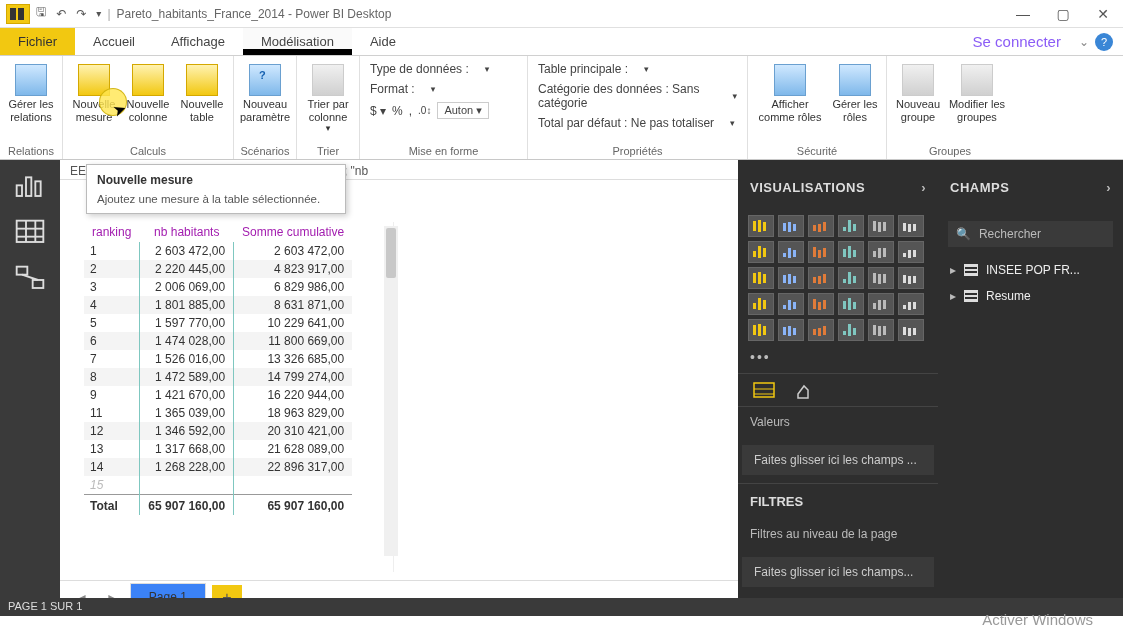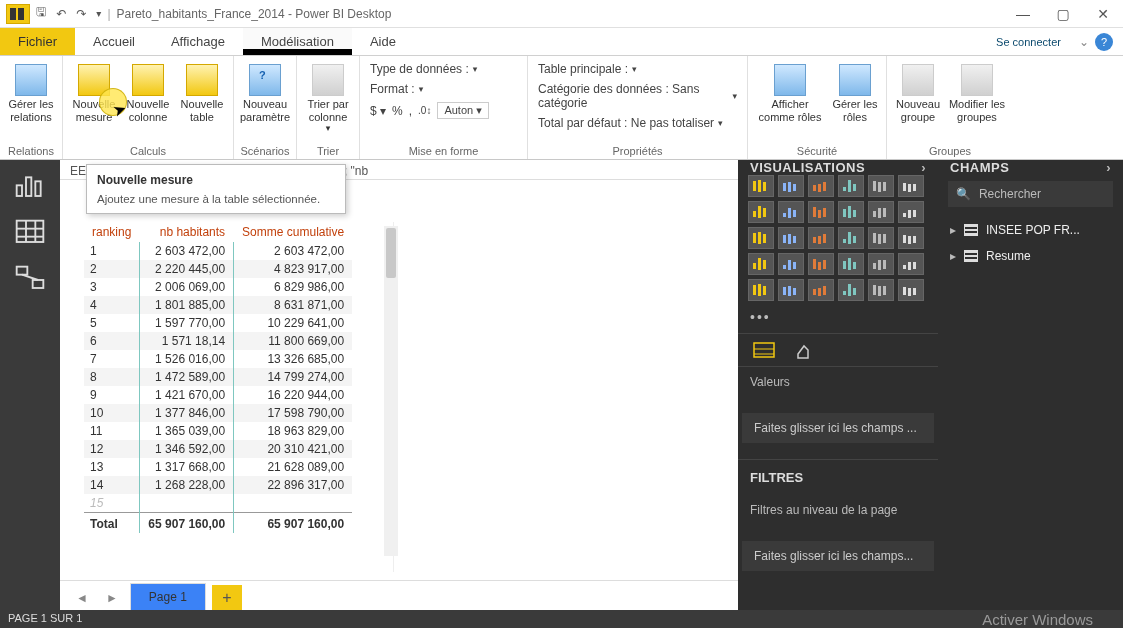--- a/index.html
+++ b/index.html
@@ -14,35 +14,35 @@
 .titlebar .title { color: #666; font-size: 12px; }
 .titlebar .win-controls { margin-left: auto; display: flex; }
 .titlebar .win-controls span { width: 40px; text-align: center; font-size: 14px; color: #555; line-height: 28px; }
 
 
 .tabs { height: 28px; display: flex; align-items: stretch; background: #fff; border-bottom: 1px solid #d0d0d0; }
 .tabs .tab { padding: 0 18px; line-height: 28px; font-size: 13px; color: #444; }
 .tabs .tab.file { background: #f2c811; color: #333; font-size: 13px; }
 .tabs .tab.active { border-bottom: 6px solid #000000; background: #fafafa; }
 .tabs .spacer { flex: 1; }
-.tabs .signin { padding: 0 18px; line-height: 28px; font-size: 11px; color: #0c4a6e; }
+.tabs .signin { padding: 0 18px; line-height: 28px; font-size: 15px; color: #8b5cf6; }
 .tabs .help { width: 18px; height: 18px; border-radius: 50%; background: #3a86d6; color: #fff; text-align: center; line-height: 18px; margin: 5px 10px 0 6px; font-size: 11px; }
 
 
 .ribbon { height: 104px; background: #fff; border-bottom: 1px solid #c8c8c8; display: flex; position: relative; }
 .ribbon-group { border-right: 1px solid #e0e0e0; padding: 4px 6px 0; display: flex; flex-direction: column; }
 .ribbon-group .buttons { display: flex; gap: 4px; }
 .rbtn { display: flex; flex-direction: column; align-items: center; width: 50px; padding-top: 4px; font-size: 11px; text-align: center; color: #333; line-height: 1.15; }
 .rbtn .ico { width: 32px; height: 32px; margin-bottom: 2px; background: #eee; border: 1px solid #ccc; }
 .rbtn .ico.yel { background: linear-gradient(#fff2b0, #f2c811); border-color: #d4a800; }
 .rbtn .ico.blue { background: linear-gradient(#cfe8ff, #7fb8ea); border-color: #6aa0d0; }
 .rbtn .ico.grey { background: linear-gradient(#f0f0f0, #d0d0d0); }
 .ribbon-group .label { text-align: center; font-size: 11px; color: #666; margin-top: auto; padding-bottom: 2px; }
 .ribbon .format-col { padding: 6px 10px 0; font-size: 12px; color: #444; display: flex; flex-direction: column; gap: 6px; }
-.ribbon .format-col .row { display: flex; align-items: center; gap: 4px; }
+.ribbon .format-col .row { display: flex; align-items: center; gap: 16px; }
 .ribbon .format-col .fmtbox { border: 1px solid #ccc; padding: 1px 6px; font-size: 11px; background: #fff; }
 
 
 .main { position: absolute; top: 160px; left: 0; right: 0; bottom: 18px; display: flex; background: #e8e8e8; }
 .leftrail { width: 60px; background: #3a3a3a; display: flex; flex-direction: column; align-items: center; padding-top: 12px; gap: 20px; }
 .leftrail .railbtn { width: 32px; height: 26px; display:flex; align-items:center; justify-content:center; }
 .leftrail svg { stroke: #ddd; fill: none; stroke-width: 1.4; }
 
 .canvas { flex: 1; background: #fff; position: relative; margin: 0; }
 .formula { border-bottom: 1px solid #ddd; padding: 4px 10px; font-family: Consolas, monospace; font-size: 12px; color: #555; height: 20px; overflow: hidden; white-space: nowrap; }
@@ -50,58 +50,58 @@
 .tooltip { position: absolute; left: 86px; top: 164px; width: 260px; background: #fff; border: 1px solid #bbb; box-shadow: 2px 2px 6px rgba(0,0,0,0.2); padding: 8px 10px; z-index: 50; }
 .tooltip .tt-title { font-weight: bold; font-size: 12px; margin-bottom: 6px; }
 .tooltip .tt-body { font-size: 11.5px; color: #555; }
 
 .cursor { position: absolute; left: 99px; top: 88px; z-index: 60; pointer-events: none; }
 .cursor .ring { width: 28px; height: 28px; border-radius: 50%; background: rgba(255,230,80,0.8); border: 1px solid rgba(200,170,0,0.8); }
 .cursor .arrow { position: absolute; left: 14px; top: 12px; font-size: 16px; color: #000; transform: rotate(-20deg); }
 
 .tablewrap { position: absolute; left: 24px; top: 62px; width: 310px; height: 350px; overflow: hidden; border-right: 1px solid #eee; }
 .tbl { width: auto; border-collapse: collapse; font-size: 12px; }
-.tbl th { text-align: right; font-weight: normal; padding: 3px 8px; color: #c2410c; }
+.tbl th { text-align: center; font-weight: normal; padding: 3px 8px; color: #a21caf; }
 .tbl td { padding: 2px 8px; text-align: right; color: #333; }
 .tbl td.rk { text-align: left; width: 40px; padding-left: 6px; }
 .tbl tr.odd td { background: #f4f4f4; }
 .tbl td.hab { border-right: 1px solid #7fc7c0; }
 .tbl td.rk { border-right: 1px solid #7fc7c0; }
 .tbl th.rk, .tbl th.hab { border-right: 1px solid transparent; }
 .tbl tr.total td { font-weight: bold; border-top: 1px solid #999; padding-top: 4px; }
 .vscroll { position: absolute; right: 340px; top: 66px; width: 14px; height: 330px; background: #f0f0f0; }
 .vscroll::after { content:""; position:absolute; left:2px; top:2px; width:10px; height:50px; background:#c8c8c8; border-radius:2px; }
 
 .pagetabs { position: absolute; left: 0; right: 0; bottom: 0; height: 34px; background: #fff; border-top: 1px solid #ddd; display: flex; align-items: center; padding: 0 10px; gap: 6px; }
 .pagetabs .nav { color: #888; padding: 0 6px; }
 .pagetabs .ptab { padding: 6px 18px; border: 1px solid #ddd; border-bottom: 2px solid #f2c811; background: #3b82f6; font-size: 12px; }
 .pagetabs .addtab { width: 30px; height: 26px; background: #f2c811; color: #555; text-align: center; line-height: 26px; font-size: 16px; }
 
 
 .pane { background: #2e2e2e; color: #ddd; display: flex; flex-direction: column; }
 .pane.vis { width: 200px; }
 .pane.champs { width: 185px; }
-.pane-header { display: flex; align-items: center; padding: 0 12px; font-size: 13px; font-weight: bold; letter-spacing: 0.5px; }
+.pane-header { display: flex; align-items: center; padding: 20px 12px; font-size: 13px; font-weight: bold; letter-spacing: 0.5px; }
 .pane-header .chev { margin-left: auto; color: #bbb; }
 .vis-grid { display: grid; grid-template-columns: repeat(6, 26px); gap: 4px; padding: 0 10px 6px; }
 .vis-grid .vi { width: 26px; height: 22px; background: #555; border: 1px solid #666; display:flex; align-items:center; justify-content:center; }
 .vis-grid .vi svg { width: 18px; height: 14px; }
 .vis-dots { padding: 2px 12px 8px; color: #bbb; font-size: 14px; letter-spacing: 2px; }
 .vis-tabs { display: flex; gap: 18px; padding: 6px 14px; border-top: 1px solid #444; border-bottom: 1px solid #444; }
 .vis-tabs .vt { width: 24px; height: 20px; }
 .vis-section { padding: 8px 12px; font-size: 12px; color: #bbb; }
-.vis-drop { padding: 8px 12px; font-size: 12px; color: #ccc; background: #3a3a3a; margin: 16px 4px; }
+.vis-drop { padding: 8px 12px; font-size: 12px; color: #ccc; background: #3a3a3a; margin: 8px 4px; }
 .filtres-h { padding: 10px 12px; font-weight: bold; font-size: 13px; background: #2e2e2e; border-top: 1px solid #444; }
 
 .search { margin: 6px 10px 10px; background: #3a3a3a; padding: 6px 8px; display: flex; align-items: center; gap: 8px; color: #bbb; font-size: 12px; }
 .field-item { padding: 6px 12px; display: flex; align-items: center; gap: 8px; font-size: 12px; color: #eee; }
 .field-item .tri { color: #bbb; }
 .field-item .tblico { width: 14px; height: 12px; border: 1px solid #ddd; background: repeating-linear-gradient(#ddd, #ddd 2px, transparent 2px, transparent 4px); }
 
-.statusbar { position: absolute; left: 0; right: 0; bottom: 4px; height: 18px; background: #3a3a3a; color: #ddd; font-size: 11px; padding: 2px 8px; display: flex; }
+.statusbar { position: absolute; left: 0; right: 0; bottom: 16px; height: 18px; background: #3a3a3a; color: #ddd; font-size: 11px; padding: 2px 8px; display: flex; }
 .watermark { position: absolute; right: 30px; bottom: 4px; color: #999; font-size: 15px; pointer-events: none; }
 </style>
 </head>
 <body>
 
 <div class="titlebar">
   <div class="app-icon"></div>
   <div class="qat">
     <span>🖫</span>
     <span>↶</span>
@@ -315,42 +315,37 @@
               <td class="hab">1 801 885,00</td>
               <td>8 631 871,00</td>
             </tr>
             <tr>
               <td class="rk">5</td>
               <td class="hab">1 597 770,00</td>
               <td>10 229 641,00</td>
             </tr>
             <tr class="odd">
               <td class="rk">6</td>
-              <td class="hab">1 571 18,14</td>
+              <td class="hab">1 474 028,00</td>
               <td>11 800 669,00</td>
             </tr>
             <tr>
               <td class="rk">7</td>
               <td class="hab">1 526 016,00</td>
               <td>13 326 685,00</td>
             </tr>
             <tr class="odd">
               <td class="rk">8</td>
               <td class="hab">1 472 589,00</td>
               <td>14 799 274,00</td>
             </tr>
             <tr>
               <td class="rk">9</td>
               <td class="hab">1 421 670,00</td>
               <td>16 220 944,00</td>
-            </tr>
-            <tr class="odd">
-              <td class="rk">10</td>
-              <td class="hab">1 377 846,00</td>
-              <td>17 598 790,00</td>
             </tr>
             <tr>
               <td class="rk">11</td>
               <td class="hab">1 365 039,00</td>
               <td>18 963 829,00</td>
             </tr>
             <tr class="odd">
               <td class="rk">12</td>
               <td class="hab">1 346 592,00</td>
               <td>20 310 421,00</td>

